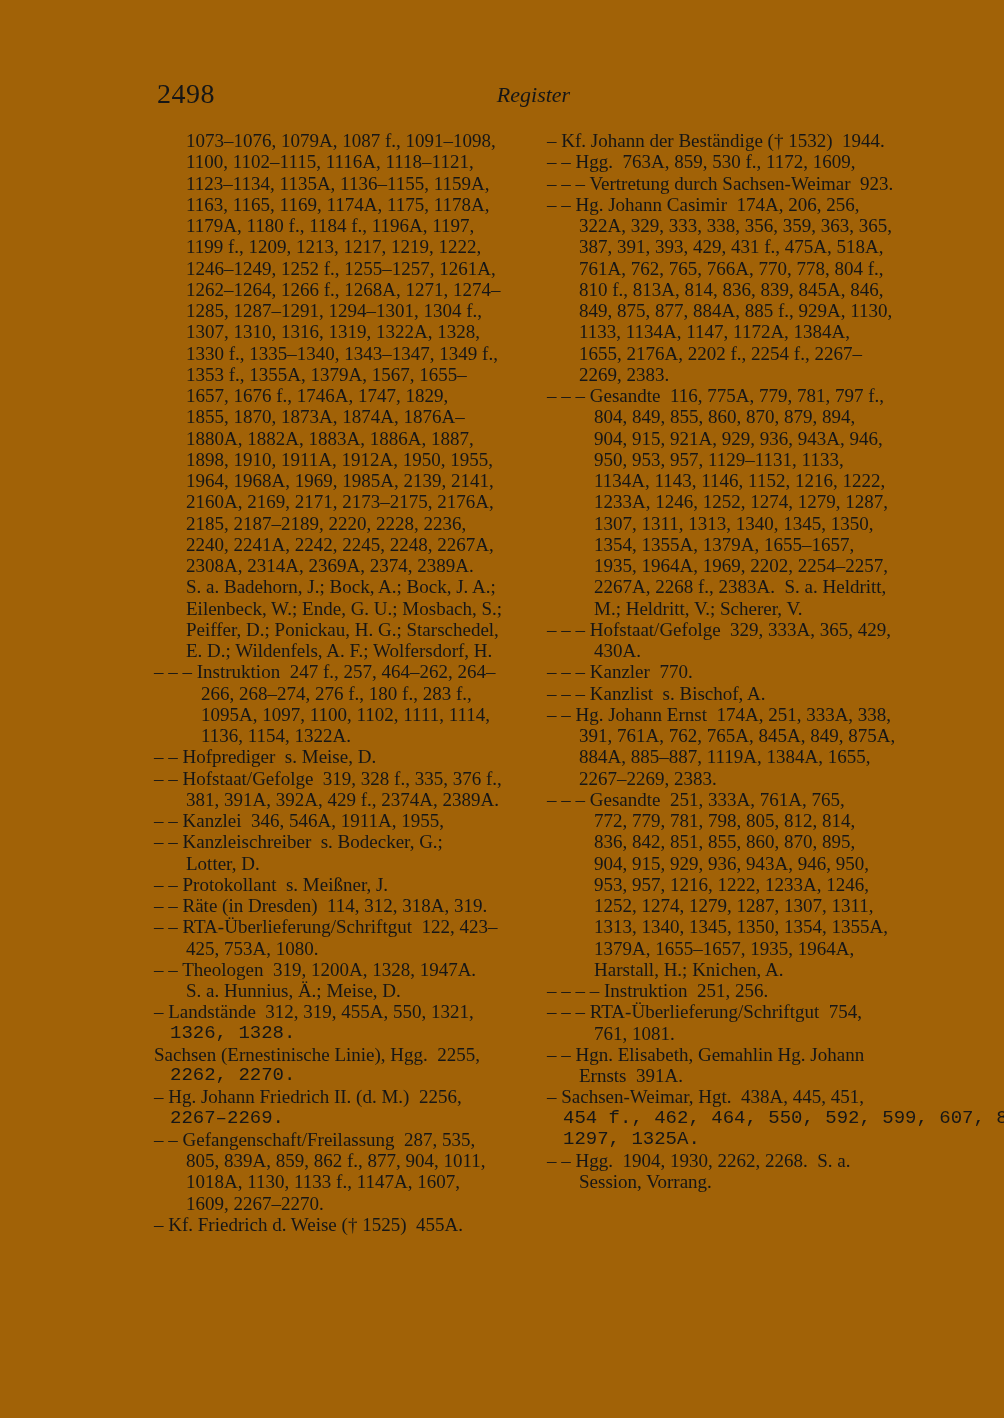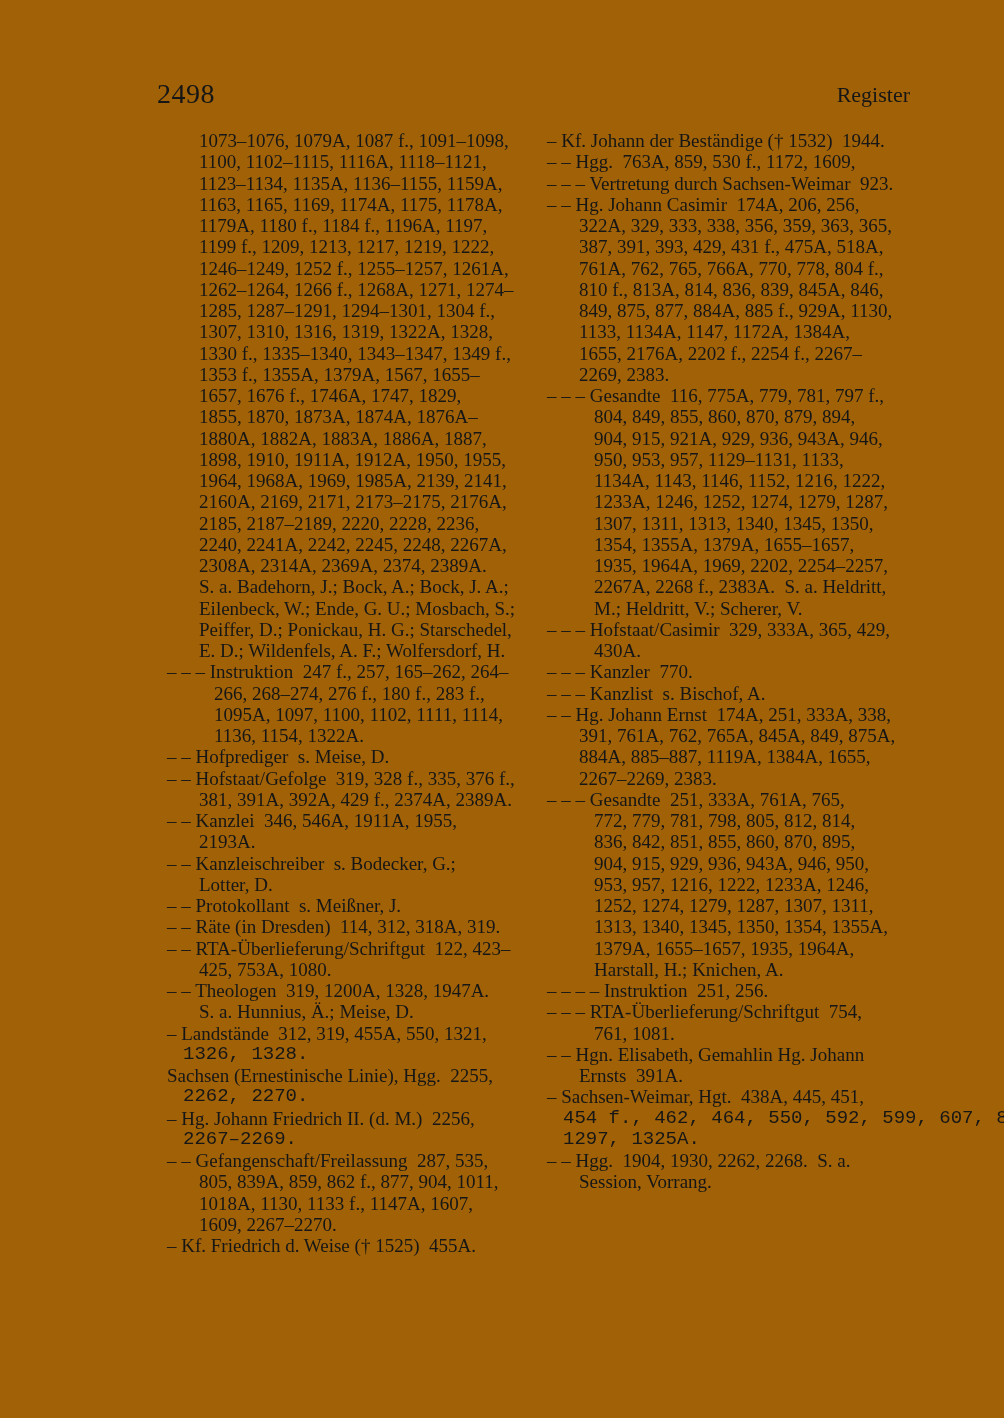--- a/index.html
+++ b/index.html
@@ -35,32 +35,33 @@
     top: 0;
     font-size: 28px;
     line-height: 28px;
     letter-spacing: 0.5px;
   }
   .runhead {
     position: absolute;
     left: 0;
     top: 4px;
     width: 100%;
-    text-align: right;
+    text-align: center;
     font-size: 22px;
     line-height: 22px;
+    font-style: italic;
   }
   .col {
     position: absolute;
     top: 130px;
     width: 370px;
     font-size: 19px;
     line-height: 21.25px;
   }
-  #col-left  { left: 167px; }
+  #col-left  { left: 154px; }
   #col-right { left: 547px; }
   .line {
     white-space: pre;
     height: 21.25px;
   }
   .ind0 { padding-left: 0; }
   .ind1 { padding-left: 16px; font-family: Liberation Mono, monospace; }
   .ind2 { padding-left: 32px; }
   .ind3 { padding-left: 47px; }
 </style>
@@ -92,29 +93,28 @@
         <div class="line ind2">1898, 1910, 1911A, 1912A, 1950, 1955,</div>
         <div class="line ind2">1964, 1968A, 1969, 1985A, 2139, 2141,</div>
         <div class="line ind2">2160A, 2169, 2171, 2173–2175, 2176A,</div>
         <div class="line ind2">2185, 2187–2189, 2220, 2228, 2236,</div>
         <div class="line ind2">2240, 2241A, 2242, 2245, 2248, 2267A,</div>
         <div class="line ind2">2308A, 2314A, 2369A, 2374, 2389A.</div>
         <div class="line ind2">S. a. Badehorn, J.; Bock, A.; Bock, J. A.;</div>
         <div class="line ind2">Eilenbeck, W.; Ende, G. U.; Mosbach, S.;</div>
         <div class="line ind2">Peiffer, D.; Ponickau, H. G.; Starschedel,</div>
         <div class="line ind2">E. D.; Wildenfels, A. F.; Wolfersdorf, H.</div>
-        <div class="line ind0">– – – Instruktion  247 f., 257, 165–262, 264–</div>
+        <div class="line ind0">– – – Instruktion  247 f., 257, 464–262, 264–</div>
         <div class="line ind3">266, 268–274, 276 f., 180 f., 283 f.,</div>
         <div class="line ind3">1095A, 1097, 1100, 1102, 1111, 1114,</div>
         <div class="line ind3">1136, 1154, 1322A.</div>
         <div class="line ind0">– – Hofprediger  s. Meise, D.</div>
         <div class="line ind0">– – Hofstaat/Gefolge  319, 328 f., 335, 376 f.,</div>
         <div class="line ind2">381, 391A, 392A, 429 f., 2374A, 2389A.</div>
         <div class="line ind0">– – Kanzlei  346, 546A, 1911A, 1955,</div>
-        <div class="line ind2">2193A.</div>
         <div class="line ind0">– – Kanzleischreiber  s. Bodecker, G.;</div>
         <div class="line ind2">Lotter, D.</div>
         <div class="line ind0">– – Protokollant  s. Meißner, J.</div>
         <div class="line ind0">– – Räte (in Dresden)  114, 312, 318A, 319.</div>
         <div class="line ind0">– – RTA-Überlieferung/Schriftgut  122, 423–</div>
         <div class="line ind2">425, 753A, 1080.</div>
         <div class="line ind0">– – Theologen  319, 1200A, 1328, 1947A.</div>
         <div class="line ind2">S. a. Hunnius, Ä.; Meise, D.</div>
         <div class="line ind0">– Landstände  312, 319, 455A, 550, 1321,</div>
         <div class="line ind1">1326, 1328.</div>
@@ -145,21 +145,21 @@
         <div class="line ind3">804, 849, 855, 860, 870, 879, 894,</div>
         <div class="line ind3">904, 915, 921A, 929, 936, 943A, 946,</div>
         <div class="line ind3">950, 953, 957, 1129–1131, 1133,</div>
         <div class="line ind3">1134A, 1143, 1146, 1152, 1216, 1222,</div>
         <div class="line ind3">1233A, 1246, 1252, 1274, 1279, 1287,</div>
         <div class="line ind3">1307, 1311, 1313, 1340, 1345, 1350,</div>
         <div class="line ind3">1354, 1355A, 1379A, 1655–1657,</div>
         <div class="line ind3">1935, 1964A, 1969, 2202, 2254–2257,</div>
         <div class="line ind3">2267A, 2268 f., 2383A.  S. a. Heldritt,</div>
         <div class="line ind3">M.; Heldritt, V.; Scherer, V.</div>
-        <div class="line ind0">– – – Hofstaat/Casimir  329, 333A, 365, 429,</div>
+        <div class="line ind0">– – – Hofstaat/Gefolge  329, 333A, 365, 429,</div>
         <div class="line ind3">430A.</div>
         <div class="line ind0">– – – Kanzler  770.</div>
         <div class="line ind0">– – – Kanzlist  s. Bischof, A.</div>
         <div class="line ind0">– – Hg. Johann Ernst  174A, 251, 333A, 338,</div>
         <div class="line ind2">391, 761A, 762, 765A, 845A, 849, 875A,</div>
         <div class="line ind2">884A, 885–887, 1119A, 1384A, 1655,</div>
         <div class="line ind2">2267–2269, 2383.</div>
         <div class="line ind0">– – – Gesandte  251, 333A, 761A, 765,</div>
         <div class="line ind3">772, 779, 781, 798, 805, 812, 814,</div>
         <div class="line ind3">836, 842, 851, 855, 860, 870, 895,</div>

